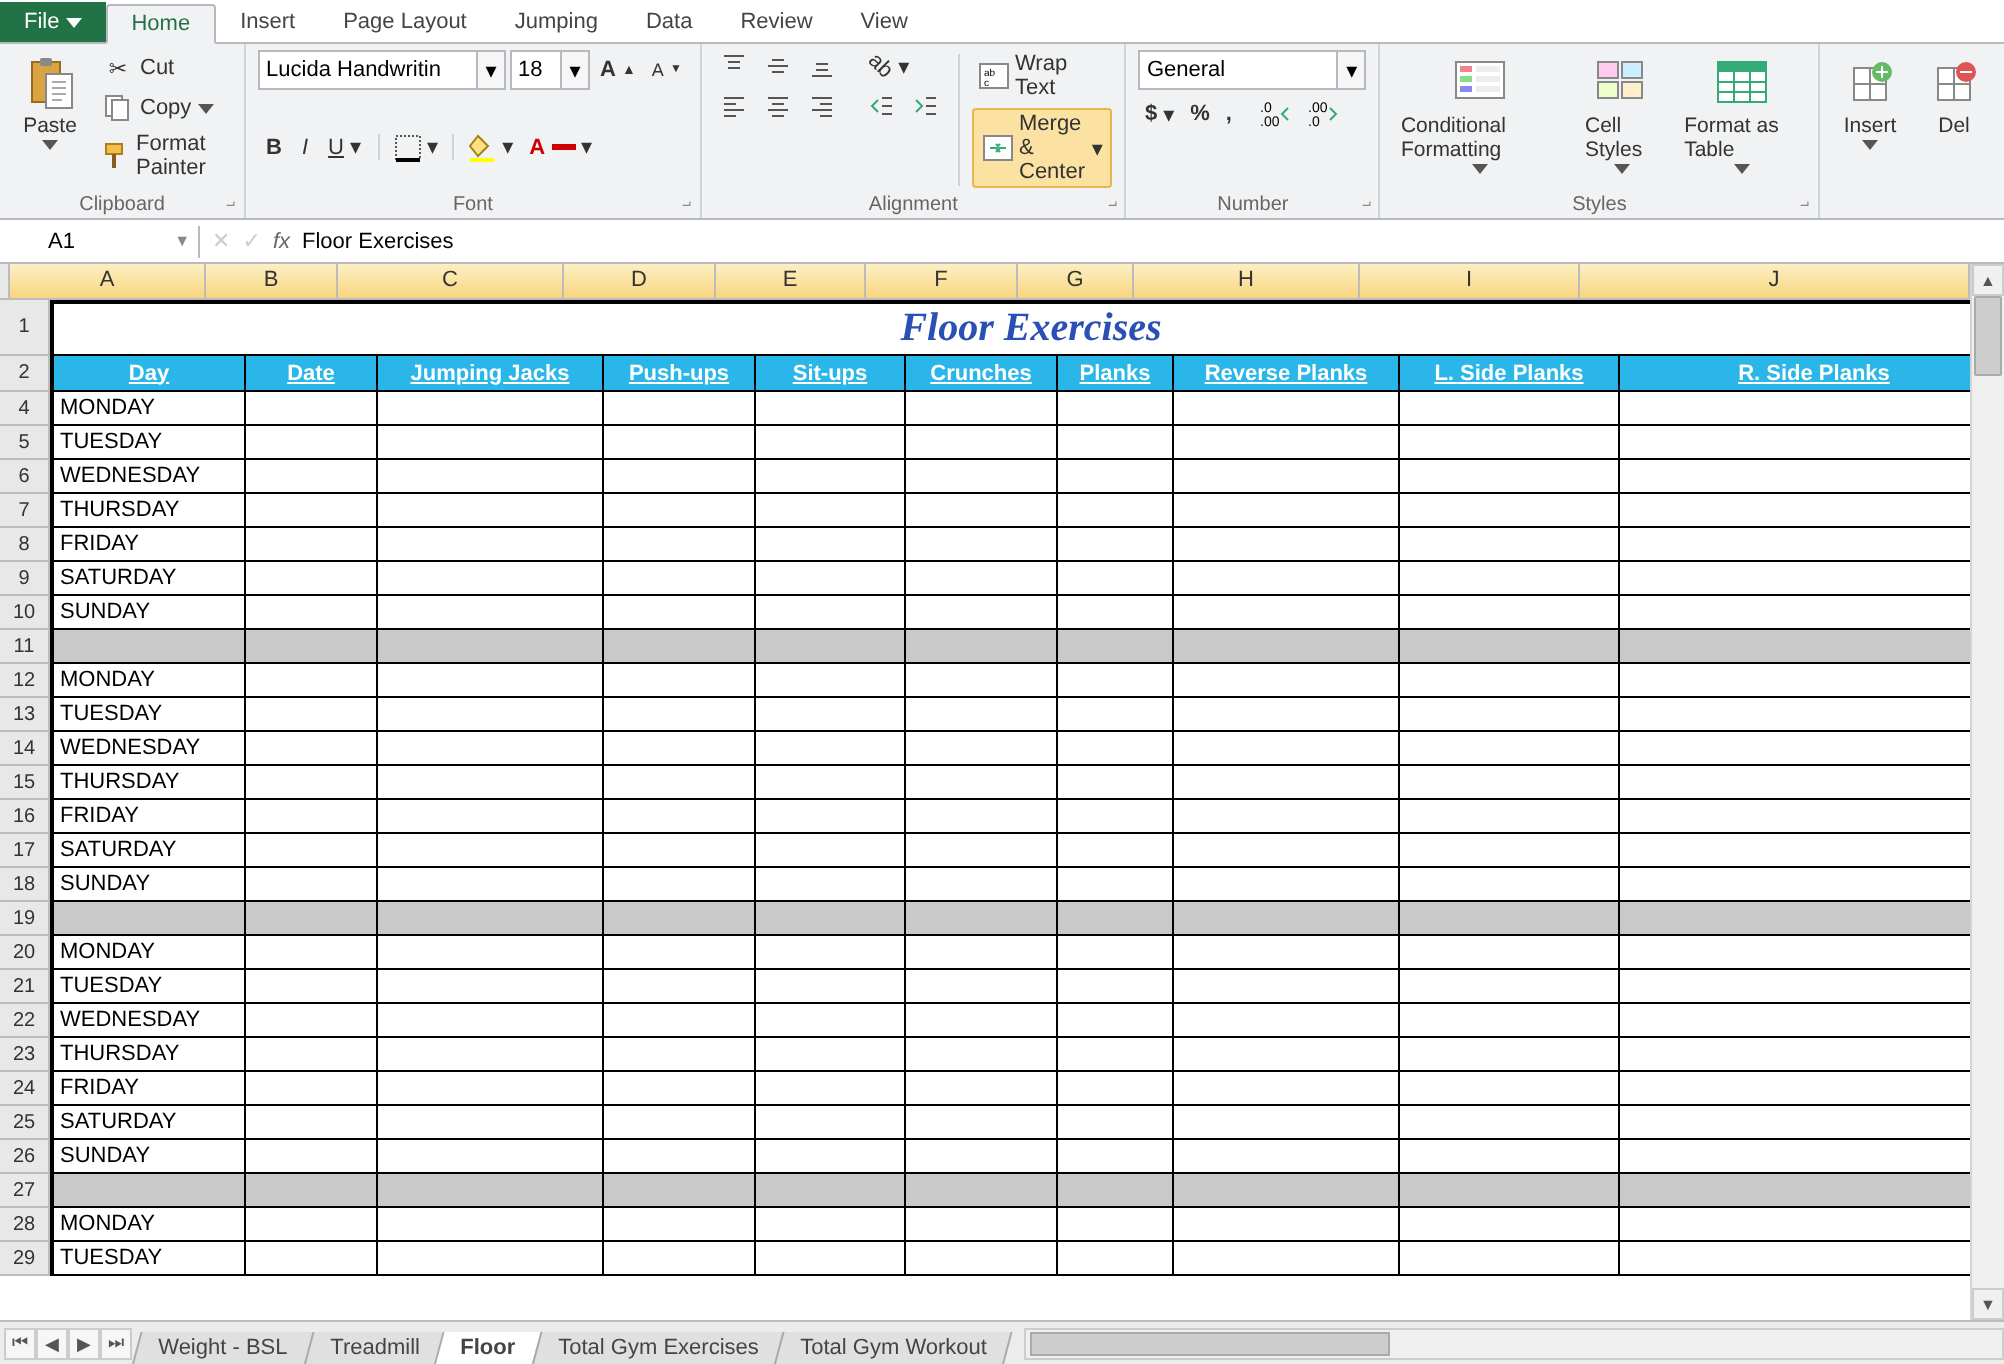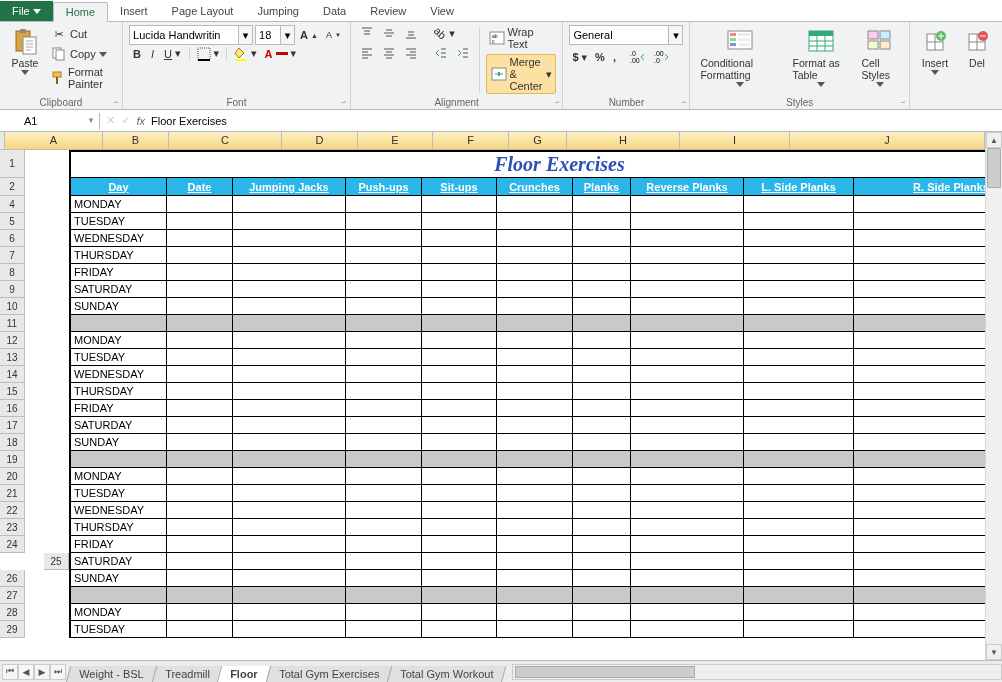--- a/index.html
+++ b/index.html
@@ -152,21 +152,21 @@
             </span>
             <span>Format Painter</span>
           </div>
       </div>
     </div>
     <div class="group-label">Clipboard</div>
   </div>
 
   <div class="group">
     <div class="group-body">
-      <div class="col" style="gap:0;">
+      <div class="col" style="gap:20px;">
         <div class="row">
           <div class="font-combo">
               <input style="width: 110px;" value="Lucida Handwritin">
               <div class="drop">▾</div>
             </div>
           <div class="font-combo">
               <input style="width: 26px;" value="18">
               <div class="drop">▾</div>
             </div>
           <div class="sm-btn" style="font-weight:bold;">A<sup style="font-size:7px;">▲</sup></div>
@@ -345,43 +345,43 @@
             </svg>
           </div>
           <span class="lbl">Conditional Formatting</span>
           <svg class="drop" viewBox="0 0 8 5">
             <path d="M0 0 L8 0 L4 5 Z" fill="#555"></path>
           </svg>
         </div>
       <div class="big-btn">
           <div class="ico">
             <svg width="28" height="26">
+              <rect x="2" y="2" width="10" height="8" fill="#fce" stroke="#888"></rect>
+              <rect x="14" y="2" width="10" height="8" fill="#cef" stroke="#888"></rect>
+              <rect x="2" y="12" width="10" height="8" fill="#efc" stroke="#888"></rect>
+              <rect x="14" y="12" width="10" height="8" fill="#fec" stroke="#888"></rect>
+            </svg>
+          </div>
+          <span class="lbl">Cell Styles</span>
+          <svg class="drop" viewBox="0 0 8 5">
+            <path d="M0 0 L8 0 L4 5 Z" fill="#555"></path>
+          </svg>
+        </div>
+      <div class="big-btn">
+          <div class="ico">
+            <svg width="28" height="26">
               <rect x="2" y="2" width="24" height="20" fill="#fff" stroke="#3a7"></rect>
               <rect x="2" y="2" width="24" height="5" fill="#3a7"></rect>
               <line x1="10" y1="2" x2="10" y2="22" stroke="#3a7"></line>
               <line x1="18" y1="2" x2="18" y2="22" stroke="#3a7"></line>
               <line x1="2" y1="12" x2="26" y2="12" stroke="#3a7"></line>
               <line x1="2" y1="17" x2="26" y2="17" stroke="#3a7"></line>
             </svg>
           </div>
           <span class="lbl">Format as Table</span>
-          <svg class="drop" viewBox="0 0 8 5">
-            <path d="M0 0 L8 0 L4 5 Z" fill="#555"></path>
-          </svg>
-        </div>
-      <div class="big-btn">
-          <div class="ico">
-            <svg width="28" height="26">
-              <rect x="2" y="2" width="10" height="8" fill="#fce" stroke="#888"></rect>
-              <rect x="14" y="2" width="10" height="8" fill="#cef" stroke="#888"></rect>
-              <rect x="2" y="12" width="10" height="8" fill="#efc" stroke="#888"></rect>
-              <rect x="14" y="12" width="10" height="8" fill="#fec" stroke="#888"></rect>
-            </svg>
-          </div>
-          <span class="lbl">Cell Styles</span>
           <svg class="drop" viewBox="0 0 8 5">
             <path d="M0 0 L8 0 L4 5 Z" fill="#555"></path>
           </svg>
         </div>
     </div>
     <div class="group-label">Styles</div>
   </div>
 
   <div class="group" style="border-right:none;">
     <div class="group-body">
@@ -465,21 +465,21 @@
           <div class="rowh" style="height: 17px;">15</div>
           <div class="rowh" style="height: 17px;">16</div>
           <div class="rowh" style="height: 17px;">17</div>
           <div class="rowh" style="height: 17px;">18</div>
           <div class="rowh" style="height: 17px;">19</div>
           <div class="rowh" style="height: 17px;">20</div>
           <div class="rowh" style="height: 17px;">21</div>
           <div class="rowh" style="height: 17px;">22</div>
           <div class="rowh" style="height: 17px;">23</div>
           <div class="rowh" style="height: 17px;">24</div>
-          <div class="rowh" style="height: 17px; margin-left: 44px;">25</div>
+          <div class="rowh" style="height: 17px;">25</div>
           <div class="rowh" style="height: 17px;">26</div>
           <div class="rowh" style="height: 17px;">27</div>
           <div class="rowh" style="height: 17px;">28</div>
           <div class="rowh" style="height: 17px;">29</div>
         </div>
       <div class="cells" id="cells">
           <div class="gr r1">
             <div class="cell merged-title" style="height: 28px; width: 980px;">Floor Exercises</div>
           </div>
           <div class="gr hdr-row">

